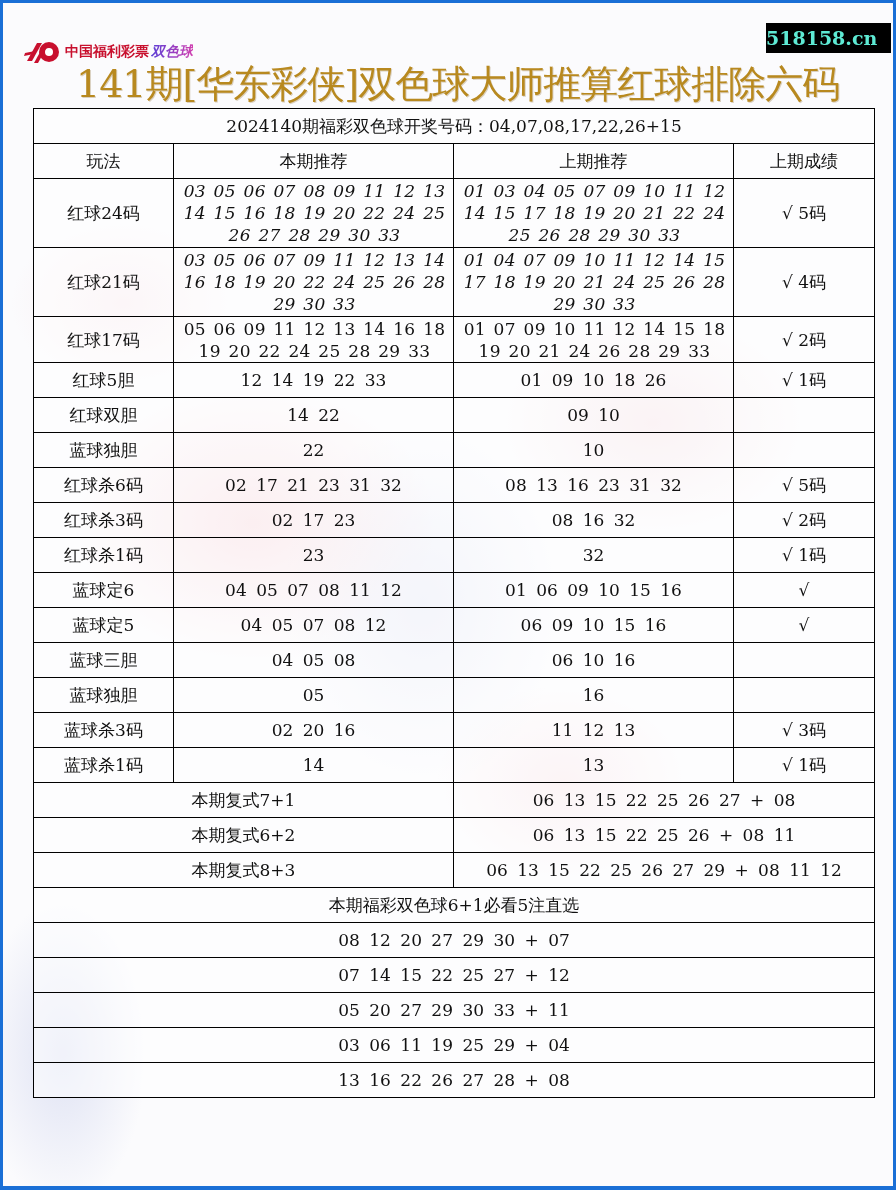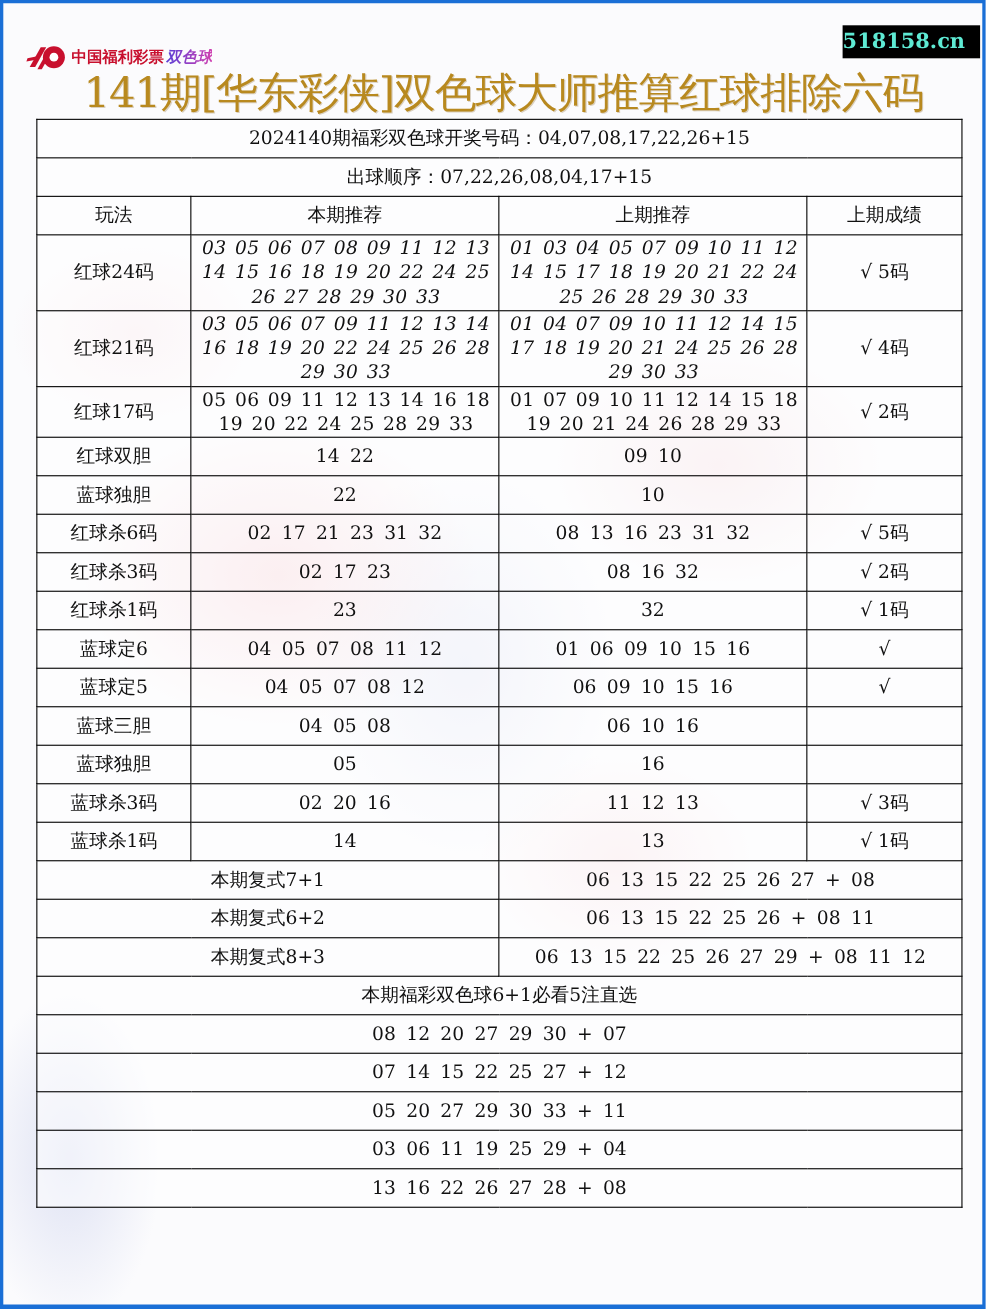--- a/index.html
+++ b/index.html
@@ -104,23 +104,20 @@
       <col style="width:140px">
       <col style="width:280px">
       <col style="width:280px">
       <col style="width:141px">
     </colgroup>
     <tbody>
       <tr>
         <td colspan="4">2024140期福彩双色球开奖号码：04,07,08,17,22,26+15</td>
       </tr>
       <tr>
-        <td colspan="4">出球顺序：07,22,26,08,04,17+15</td>
-      </tr>
-      <tr>
         <td>玩法</td>
         <td>本期推荐</td>
         <td>上期推荐</td>
         <td>上期成绩</td>
       </tr>
 
       <tr class="h3">
         <td class="label">红球24码</td>
         <td class="multi">
           <div>03 05 06 07 08 09 11 12 13</div>
@@ -157,20 +154,26 @@
           <div>19 20 22 24 25 28 29 33</div>
         </td>
         <td class="multi">
           <div>01 07 09 10 11 12 14 15 18</div>
           <div>19 20 21 24 26 28 29 33</div>
         </td>
         <td class="result">√ 2码</td>
       </tr>
 
       <tr>
+        <td class="label">红球5胆</td>
+        <td class="spaced">12 14 19 22 33</td>
+        <td class="spaced">01 09 10 18 26</td>
+        <td class="result">√ 1码</td>
+      </tr>
+      <tr>
         <td class="label">红球双胆</td>
         <td class="spaced">14 22</td>
         <td class="spaced">09 10</td>
         <td class="result"></td>
       </tr>
       <tr>
         <td class="label">蓝球独胆</td>
         <td class="spaced">22</td>
         <td class="spaced">10</td>
         <td class="result"></td>

